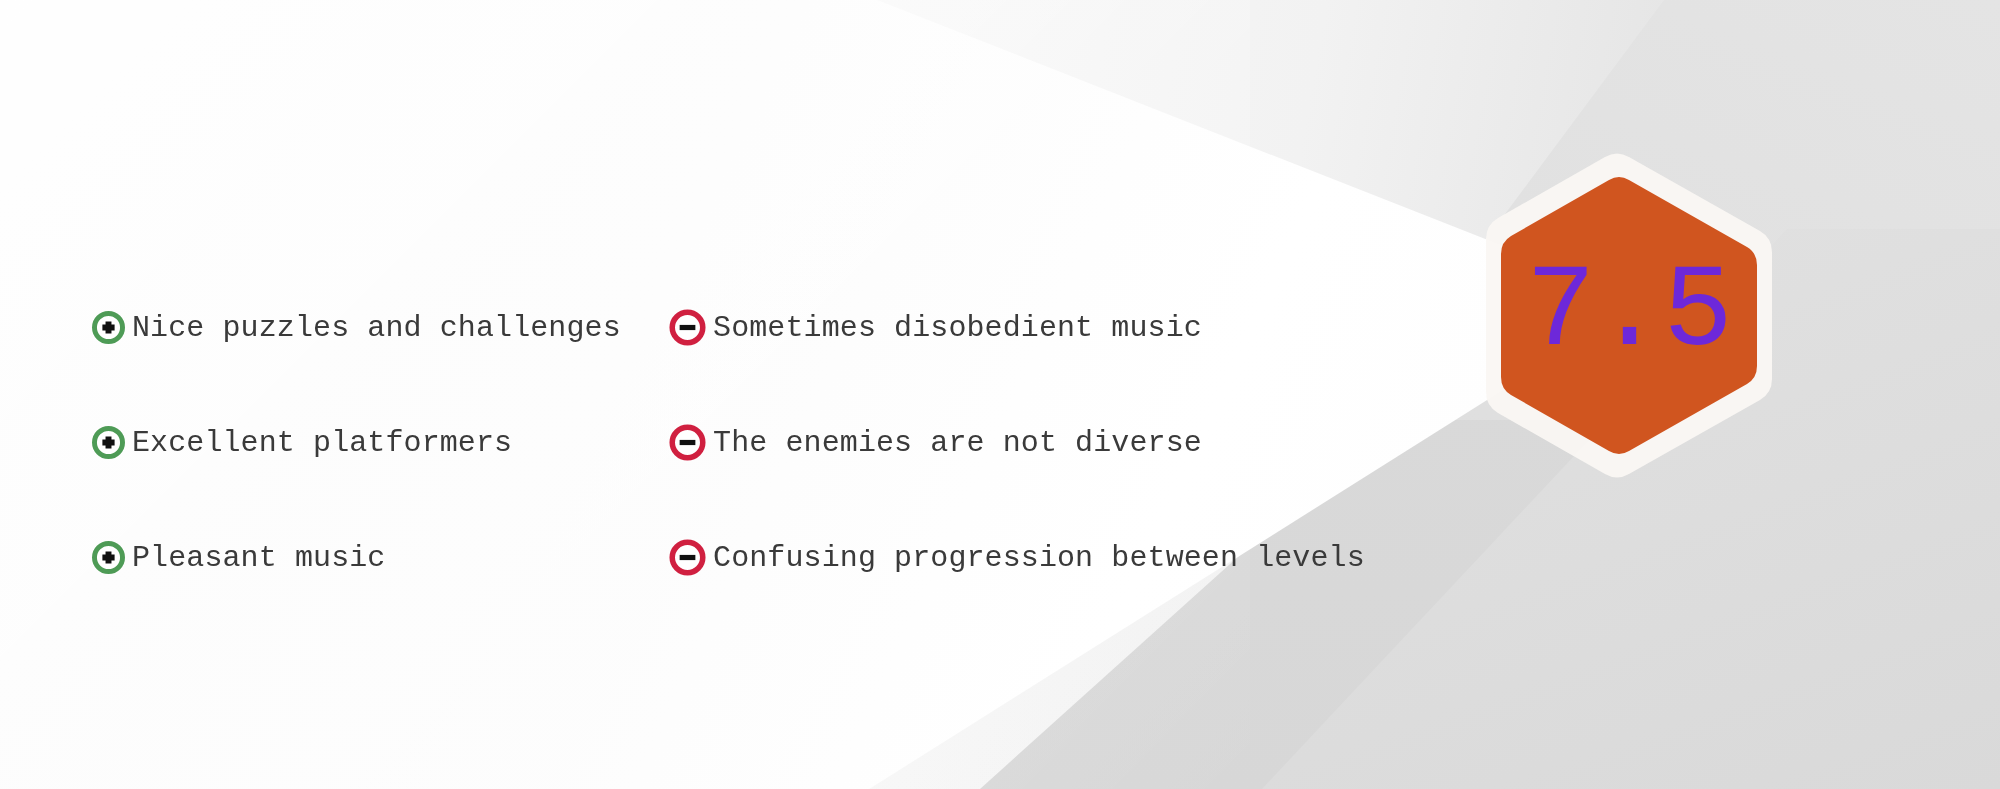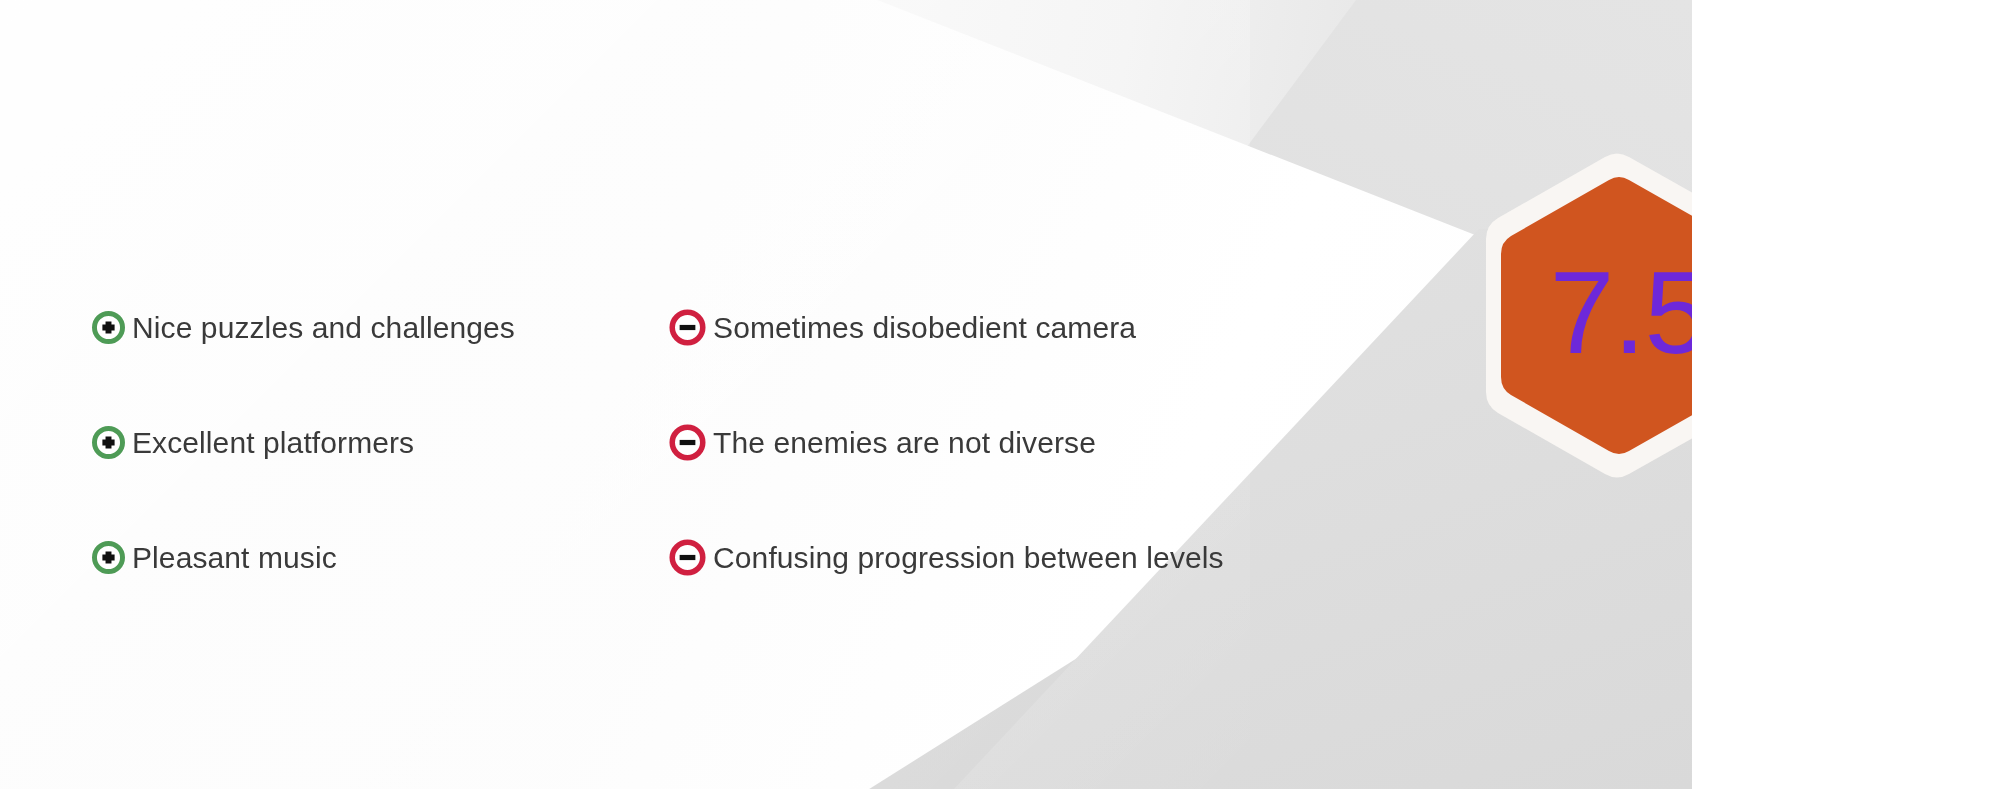--- a/index.html
+++ b/index.html
@@ -2,24 +2,24 @@
 <html><head>
 <meta charset="utf-8">
 <style>
   html, body {
     margin: 0;
     padding: 0;
     background: #ffffff;
   }
   #stage {
     position: relative;
-    width: 1692px;
+    width: 2000px;
     height: 789px;
     overflow: hidden;
-    font-family: Liberation Sans, sans-serif;
+    font-family: Liberation Mono, monospace;
     background: #f7f7f7;
   }
 
   
   .bg-base {
     position: absolute;
     inset: 0;
     background: linear-gradient(100deg, #f8f8f8 0%, #f7f7f7 45%, #f2f2f2 62%, #e6e6e6 78%, #dcdcdc 100%);
   }
   .bg-gray-right {
@@ -164,21 +164,21 @@
 
     </div>
 
     <div class="column col-cons">
 
       <div class="row row-con">
         <svg class="icon minus-icon" viewBox="0 0 40 40">
           <circle cx="20" cy="20" r="16.5" fill="#ffffff" stroke="#d02040" stroke-width="6"></circle>
           <rect x="11.5" y="17.2" width="17" height="5.6" fill="#111111"></rect>
         </svg>
-        <span class="row-label">Sometimes disobedient camera</span>
+        <span class="row-label">Sometimes disobedient music</span>
       </div>
 
       <div class="row row-con">
         <svg class="icon minus-icon" viewBox="0 0 40 40">
           <circle cx="20" cy="20" r="16.5" fill="#ffffff" stroke="#d02040" stroke-width="6"></circle>
           <rect x="11.5" y="17.2" width="17" height="5.6" fill="#111111"></rect>
         </svg>
         <span class="row-label">The enemies are not diverse</span>
       </div>
 

